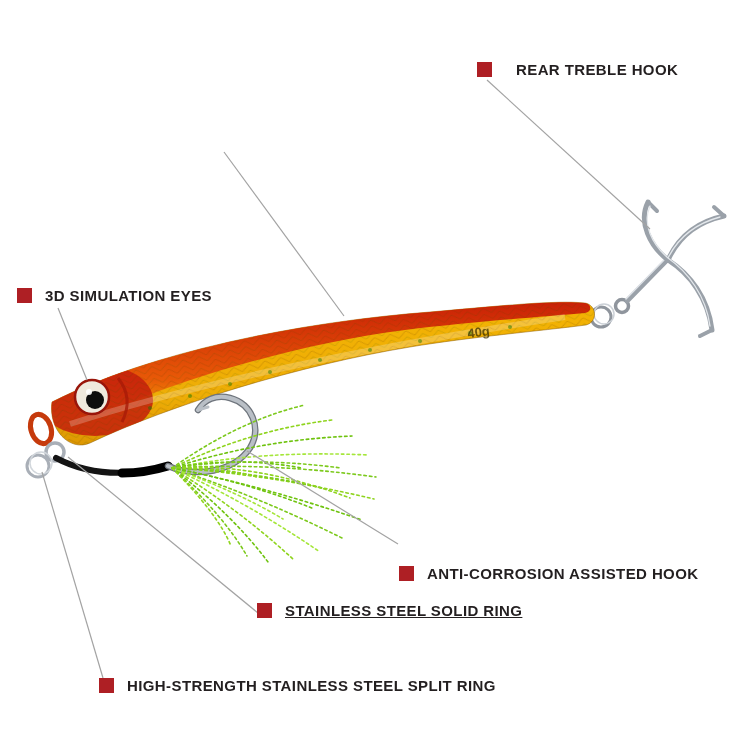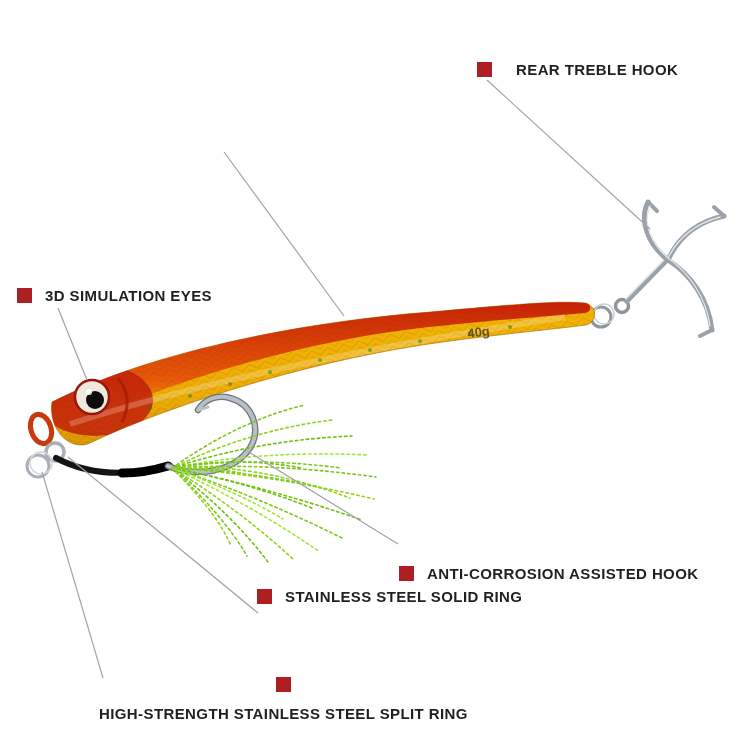--- a/index.html
+++ b/index.html
@@ -11,22 +11,22 @@
   .callout{
     position:absolute;display:flex;align-items:center;gap:13px;
     font-weight:700;font-size:15px;letter-spacing:.4px;color:#231f20;
     white-space:nowrap;z-index:5;
   }
   .bullet{width:15px;height:15px;background:#ae1f24;flex:0 0 auto;}
   .c1{left:477px;top:61px;gap:24px;}
   .c2{left:154px;top:131px;}
   .c3{left:17px;top:287px;}
   .c4{left:399px;top:541px;margin-top:24px;}
-  .c5{left:257px;top:588px;}
-  .c6{left:99px;top:677px;flex-direction:column;}
+  .c5{left:257px;top:602px;text-decoration:underline;}
+  .c6{left:99px;top:677px;}
 </style>
 </head>
 <body>
 
 <div class="stage">
 
   <svg class="scene" viewBox="0 0 750 750">
     <defs>
       <linearGradient id="goldGrad" gradientUnits="userSpaceOnUse" x1="0" y1="300" x2="0" y2="460">
         <stop offset="0" stop-color="#f3b303"></stop>

